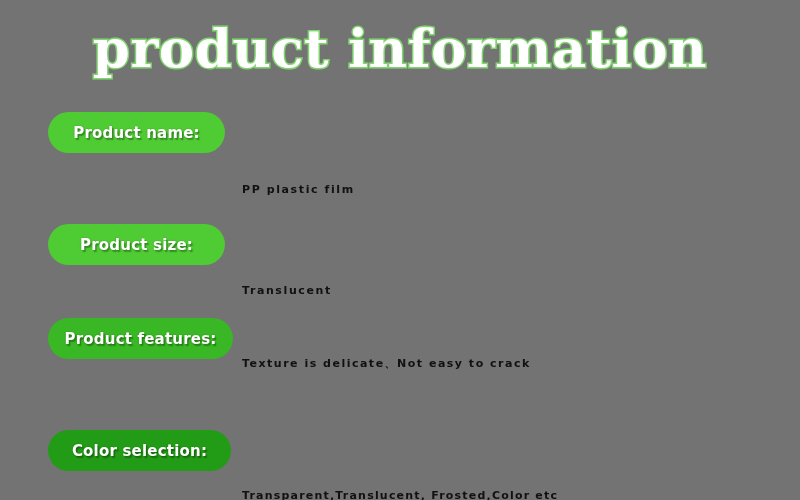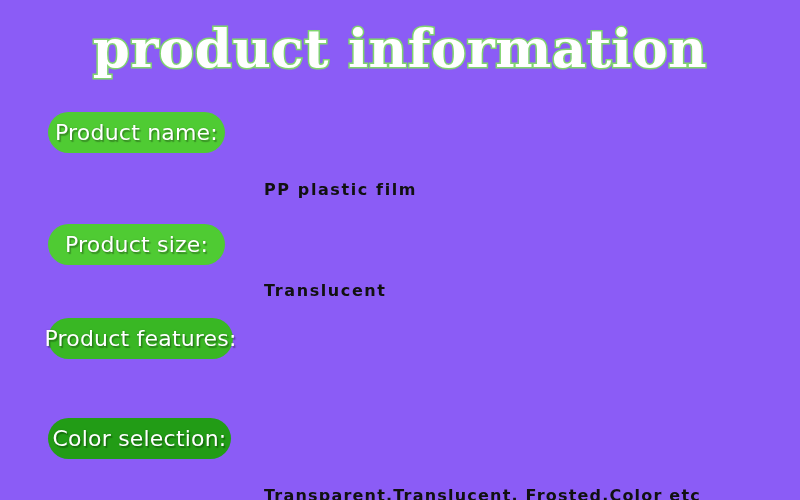--- a/index.html
+++ b/index.html
@@ -12,21 +12,21 @@
     height: 500px;
     overflow: hidden;
     font-family: "DejaVu Sans", "Liberation Sans", sans-serif;
     position: relative;
   }
 
   #page {
     position: relative;
     width: 800px;
     height: 500px;
-    background: #8b5cf6;
+    background: #737373;
   }
 
   
   .title-wrap {
     position: absolute;
     left: 0;
     top: 18px;
     width: 800px;
     text-align: center;
     height: 72px;
@@ -65,43 +65,43 @@
     height: 41px;
     border-radius: 21px;
     box-sizing: border-box;
     display: flex;
     align-items: center;
     justify-content: center;
     text-align: center;
   }
   .badge .badge-label {
     font-family: "DejaVu Sans", "Liberation Sans", sans-serif;
-    font-weight: normal;
-    font-size: 22px;
+    font-weight: bold;
+    font-size: 15px;
     line-height: 18px;
     color: #ffffff;
     letter-spacing: 0.2px;
     white-space: nowrap;
     text-shadow:
       1.5px 1.5px 1.2px rgba(0, 0, 0, 0.30),
       0 0 2px rgba(0, 0, 0, 0.18);
   }
 
   .badge-1 { top: 0px; background: #4fcb33; }
   .badge-2 { top: 12px; background: #4fcb33; }
   .badge-3 { top: 22px; background: #39b724; width: 185px; text-align: center; }
-  .badge-4 { top: 0px; background: #229c16; width: 183px; }
+  .badge-4 { top: 12px; background: #229c16; width: 183px; }
 
   
   .value {
     position: absolute;
-    left: 264px;
+    left: 242px;
     font-family: "DejaVu Sans", "Liberation Sans", sans-serif;
     font-weight: bold;
-    font-size: 16px;
+    font-size: 11px;
     line-height: 27px;
     color: #111111;
     letter-spacing: 1.6px;
     white-space: pre;
   }
   .value-1 { top: 10px; }
   .value-2 { top: 11px; }
   .value-3 { top: 0px; letter-spacing: 1.5px; }
   .value-4 { top: 10px; letter-spacing: 1.2px; }
 
@@ -132,20 +132,21 @@
     <div class="value value-2">
       <span class="value-line">Translucent</span>
     </div>
   </div>
 
   <div class="row row-3">
     <div class="badge badge-3" style="background: rgb(57, 183, 36);">
       <span class="badge-label">Product features:</span>
     </div>
     <div class="value value-3">
+      <span class="value-line">Texture is delicate、Not easy to crack</span>
       
     </div>
   </div>
 
   <div class="row row-4">
     <div class="badge badge-4" style="background: rgb(34, 156, 22);">
       <span class="badge-label">Color selection:</span>
     </div>
     <div class="value value-4">
       <span class="value-line">Transparent,Translucent, Frosted,Color etc</span>

